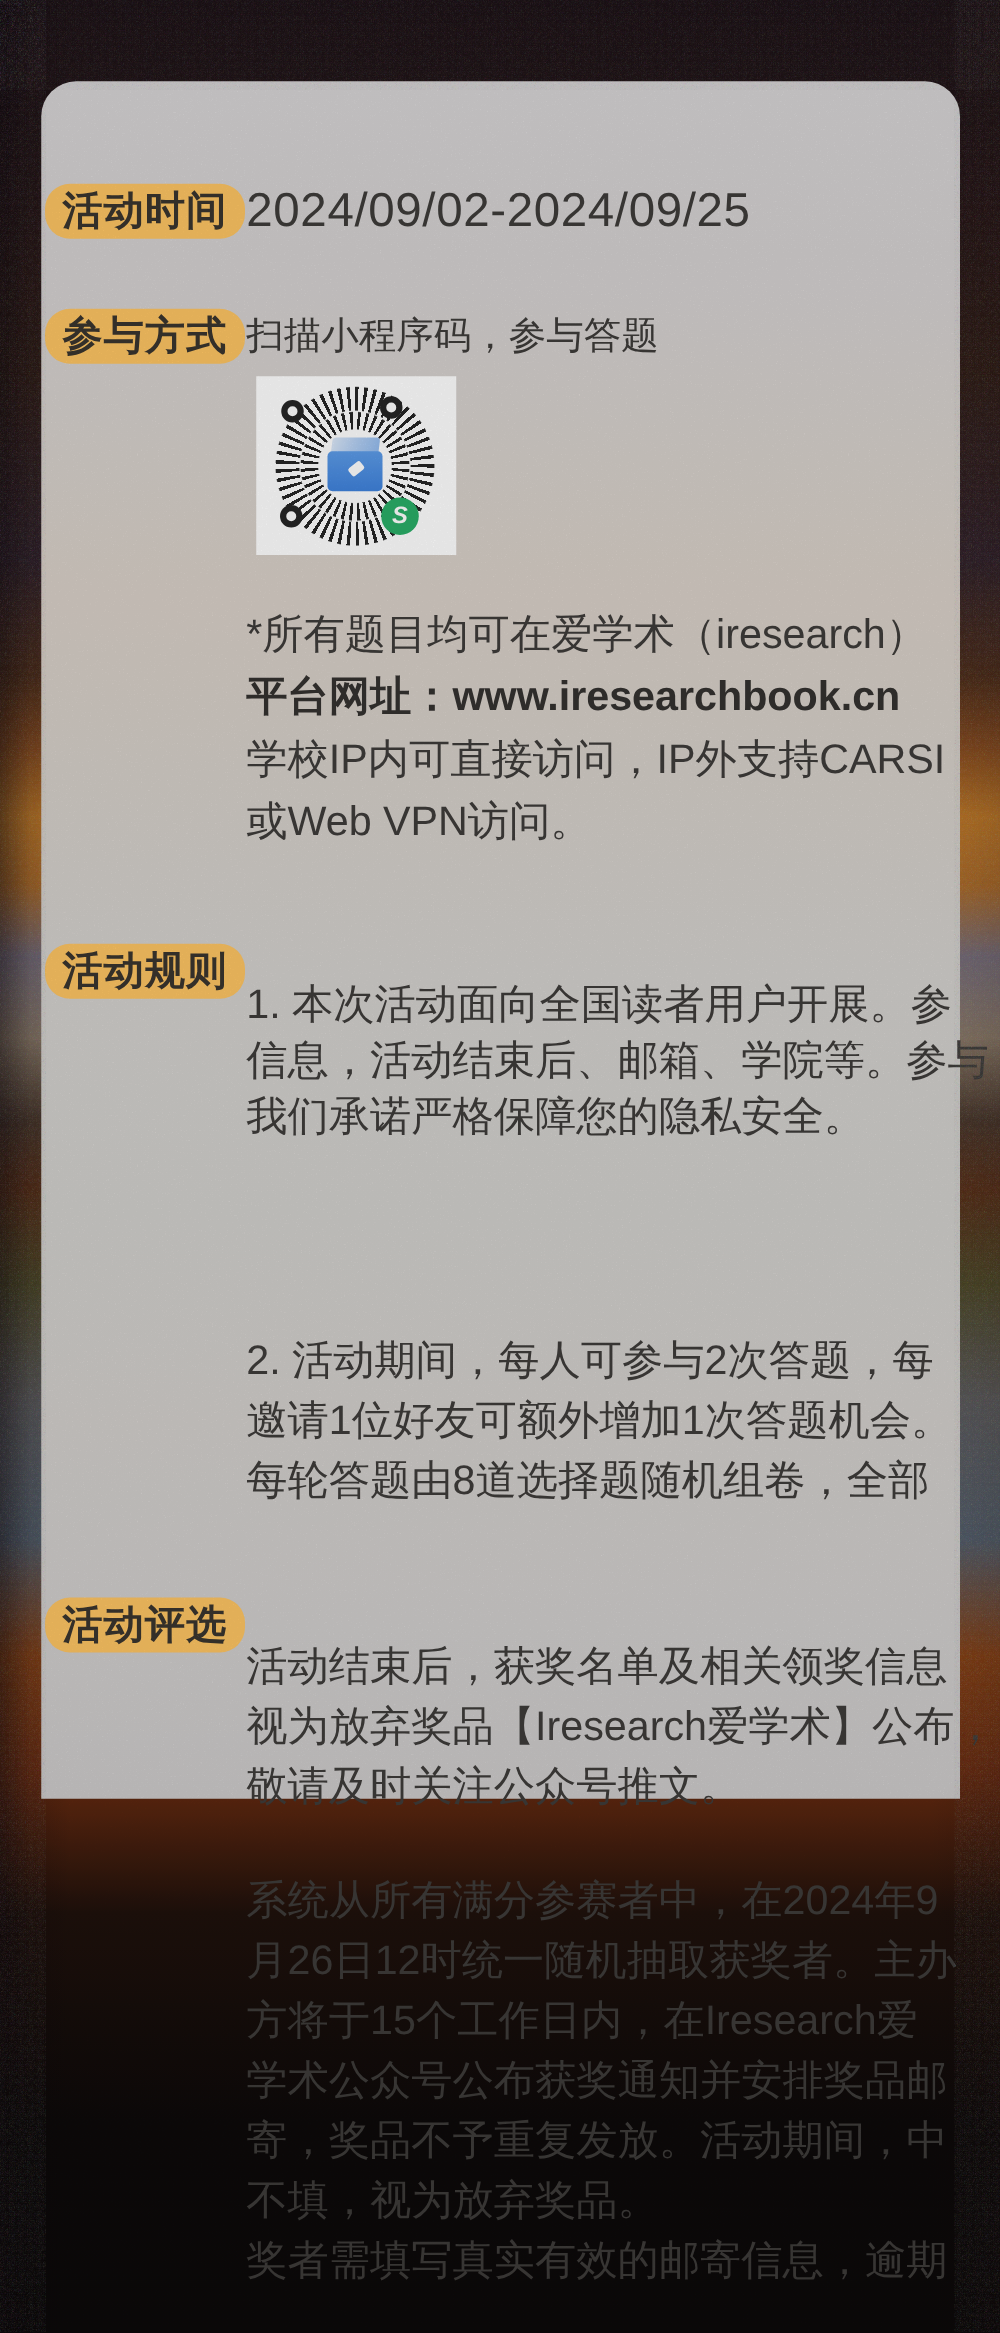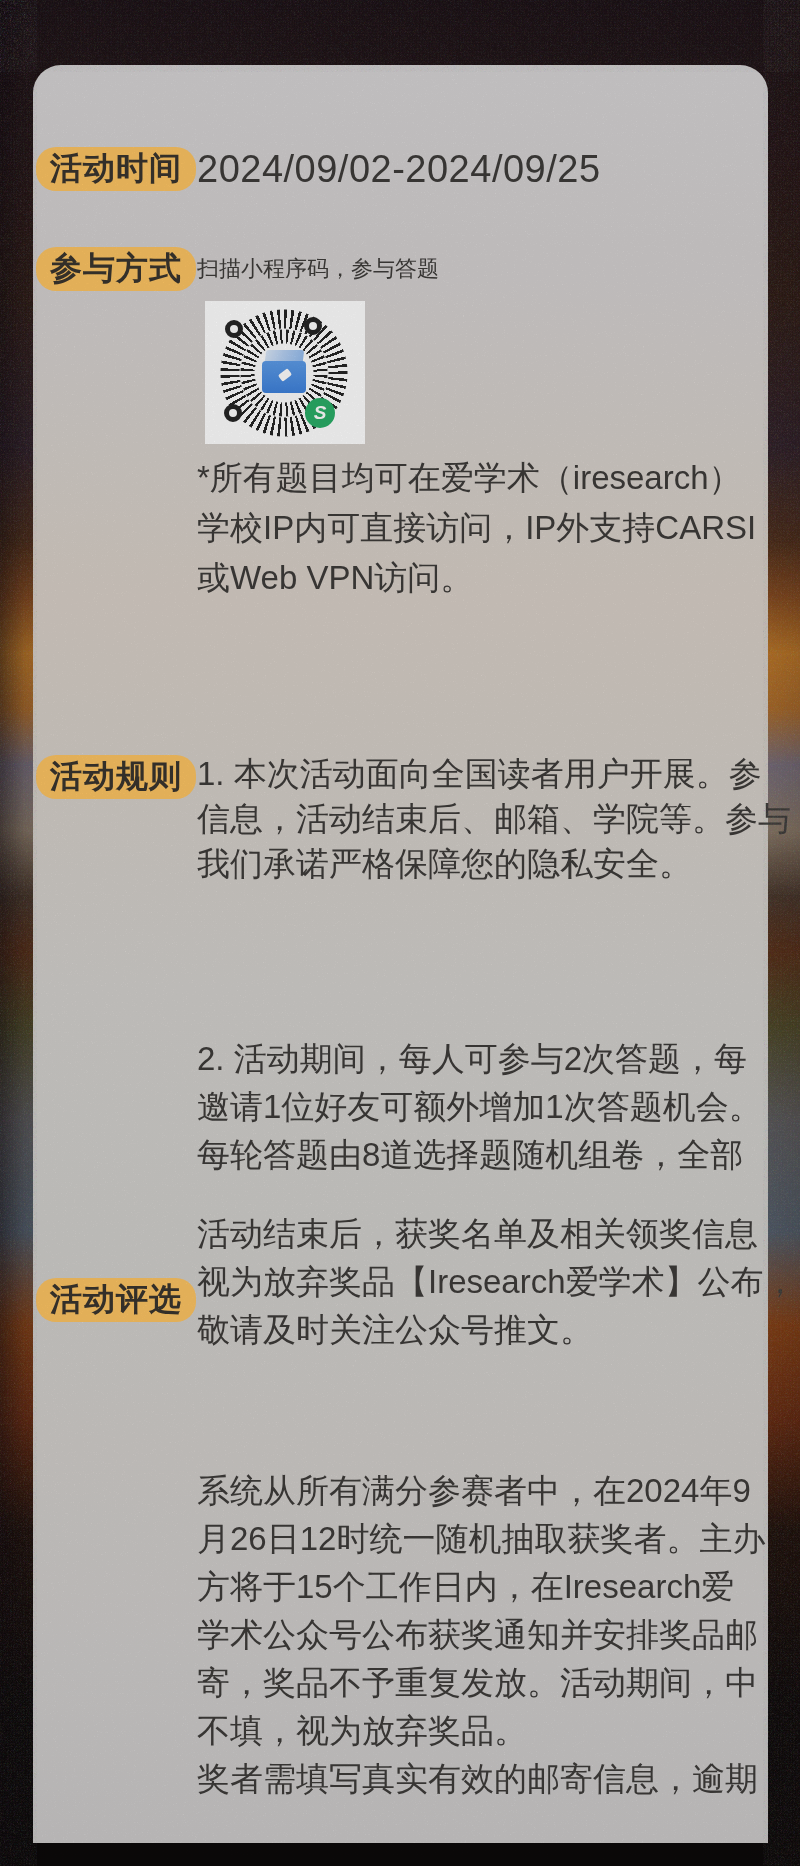--- a/index.html
+++ b/index.html
@@ -18,21 +18,21 @@
       #6b2c10 76%, #1f110c 82%, #0d0a0a 91%, #0c090a 100%);
   }
   .bg-shade{
     position:absolute;inset:0;
     background:linear-gradient(90deg,
       rgba(12,6,10,.55) 0%, rgba(12,6,10,.18) 3%, rgba(12,6,10,0) 7%,
       rgba(12,6,10,0) 93%, rgba(25,10,6,.15) 100%);
   }
   
   .card{
-    position:absolute;left:33px;top:65px;width:735px;height:1778px;
+    position:absolute;left:33px;top:65px;width:735px;height:1374px;
     border-radius:28px 28px 0 0;
     background:linear-gradient(180deg,
       #d6d4d5 0%, #d4d1d1 10%, #d6d0cb 22%, #d8cfc7 30%,
       #d5cfc9 40%, #d3d0cd 52%, #d1cfcc 66%, #d2cecb 78%,
       #cfcdcc 90%, #cccaca 100%);
   }
   
   .pill{
     position:absolute;left:3px;width:160px;height:44px;border-radius:20px;
     background:#fdc463;color:#3a352e;font-size:32px;font-weight:bold;
@@ -41,29 +41,29 @@
   .pill-time{top:82px}
   .pill-method{top:182px}
   .pill-rules{top:690px}
   .pill-selection{top:1213px}
   
   .value{
     position:absolute;left:164px;height:44px;line-height:44px;
     color:#3e3c3a;white-space:nowrap;
   }
   .value-time{top:82px;font-size:38px;letter-spacing:0.5px;}
-  .value-method{top:182px;font-size:22px;}
+  .value-method{top:182px;font-size:30px;}
   
-  .para{position:absolute;left:164px;color:#3e3c3a;font-size:33px;}
+  .para{position:absolute;left:164px;color:#3e3c3a;font-size:33px;margin-top:29px;}
   .para div{white-space:nowrap;}
   .note{top:388px;line-height:50px;}
   .note .bold{font-weight:bold;color:#34322f;}
   .rules-p1{top:686px;line-height:45px;}
   .rules-p2{top:970px;line-height:48px;}
-  .sel-p1{top:1145px;line-height:48px;}
+  .sel-p1{top:1215px;line-height:48px;}
   .sel-p2{top:1402px;line-height:48px;}
   
   .qr-box{position:absolute;left:172px;top:236px;width:160px;height:143px;background:#ffffff;}
   .spokes{position:absolute;border-radius:50%;}
   .spokes-outer{
     left:14px;top:7px;width:130px;height:130px;
     background:repeating-conic-gradient(#262626 0deg 2.6deg, transparent 2.6deg 6.8deg);
     -webkit-mask:radial-gradient(circle, transparent 0 44px, #000 45px 63px, transparent 64px);
     mask:radial-gradient(circle, transparent 0 44px, #000 45px 63px, transparent 64px);
   }
@@ -123,20 +123,21 @@
       <div class="icon-box">
         <div class="flap"></div>
         <div class="boxbody"></div>
         <div class="pencil"></div>
       </div>
       <div class="badge">S</div>
     </div>
 
     <div class="para note">
       <div>*所有题目均可在爱学术（iresearch）</div>
+      <div class="bold">平台网址：www.iresearchbook.cn</div>
       <div>学校IP内可直接访问，IP外支持CARSI</div>
       <div>或Web VPN访问。</div>
     </div>
 
     <div class="pill pill-rules">活动规则</div>
     <div class="para rules-p1">
       <div>1. 本次活动面向全国读者用户开展。参</div>
       <div>信息，活动结束后、邮箱、学院等。参与</div>
       <div>我们承诺严格保障您的隐私安全。</div>
     </div>

